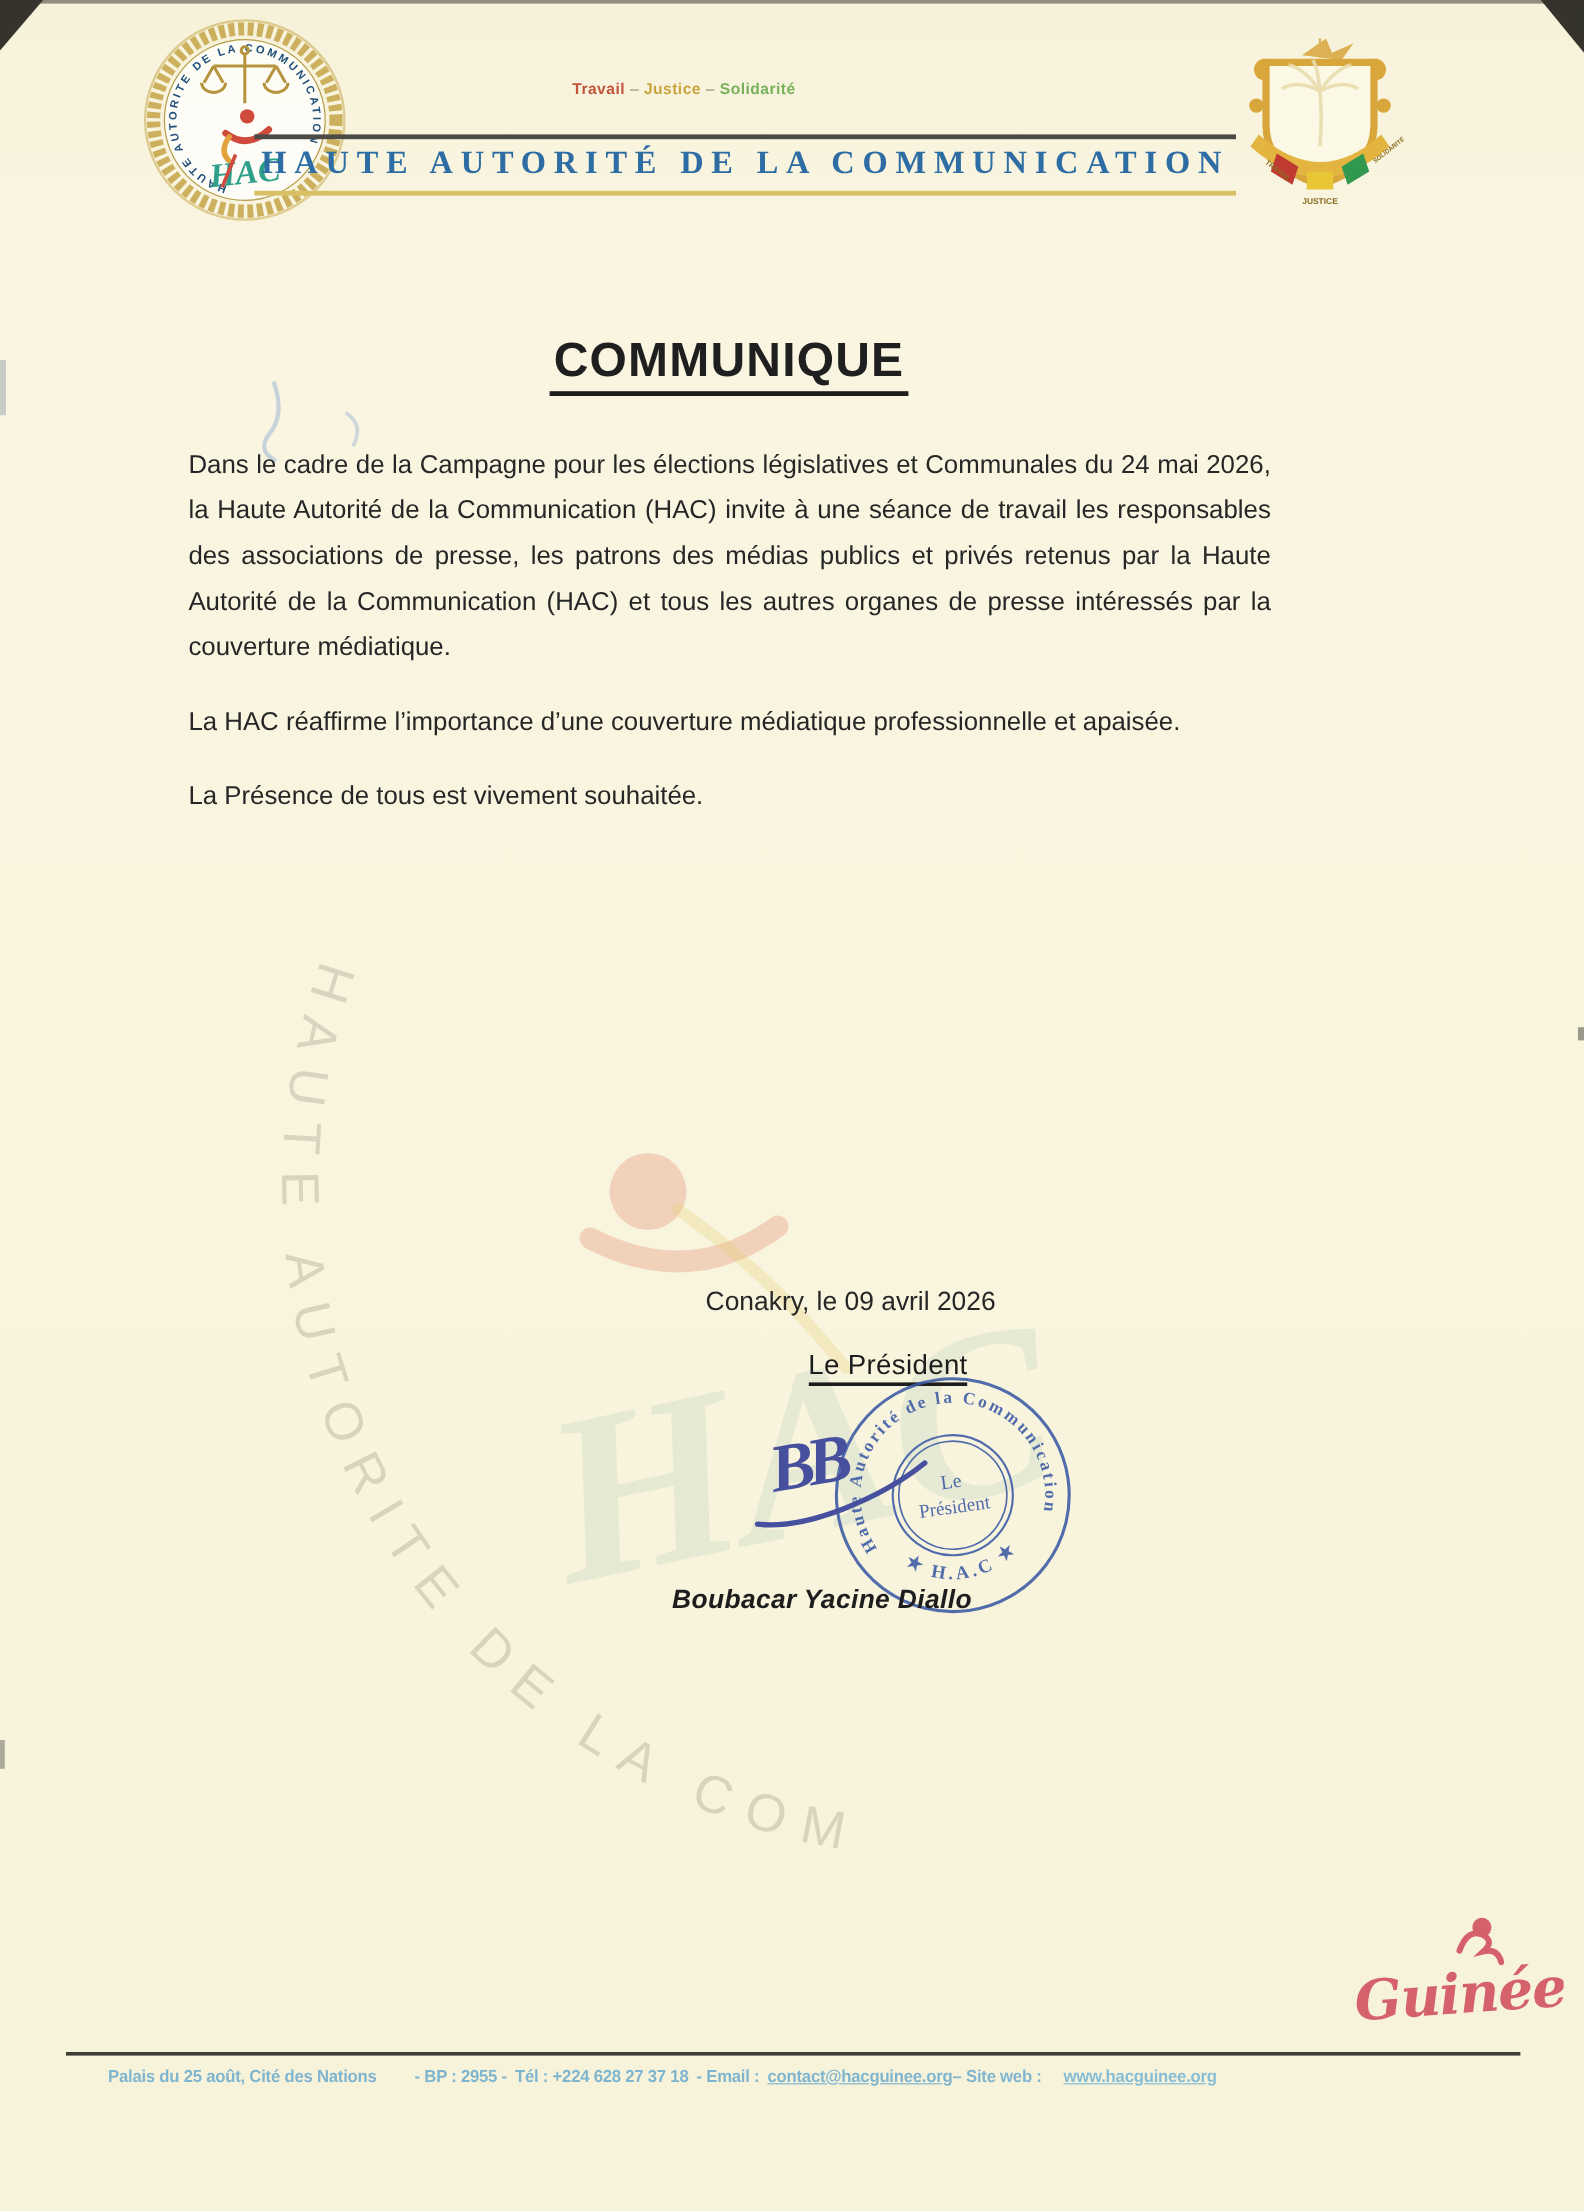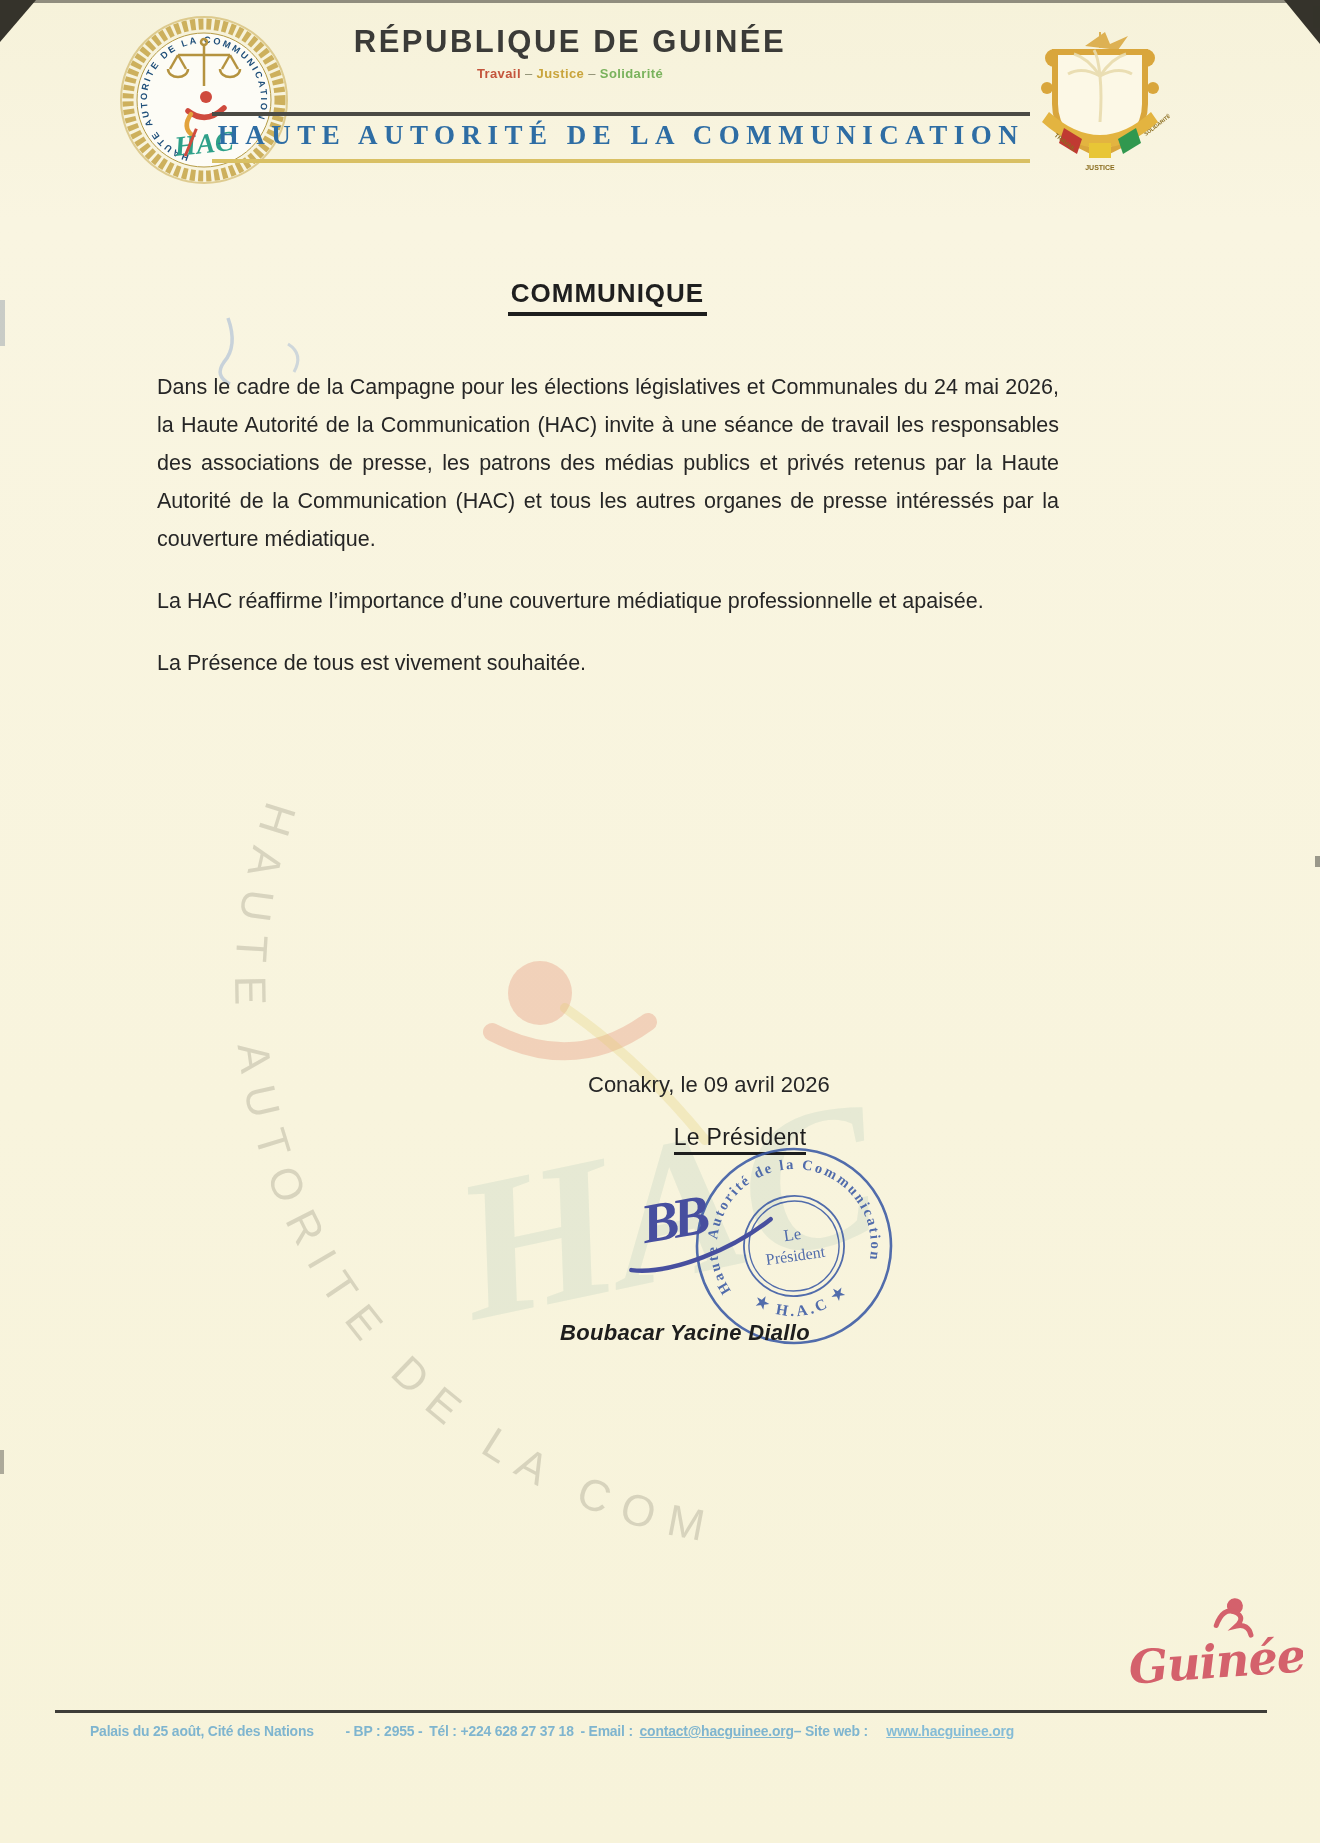--- a/index.html
+++ b/index.html
@@ -27,21 +27,21 @@
   .institution{
     left:212px;top:120px;width:818px;text-align:center;
     font-family:"Liberation Serif",serif;font-weight:700;
     font-size:27px;letter-spacing:6.5px;color:#2e6da4;
   }
   .rule-bottom{left:212px;top:159px;width:818px;height:4px;background:#d9c064;}
 
   
   .doc-title-wrap{left:0;top:278px;width:1215px;text-align:center;}
   .doc-title{
-    display:inline-block;font-size:26px;font-weight:800;letter-spacing:1px;color:#1f1f1f;
+    display:inline-block;font-size:40px;font-weight:800;letter-spacing:1px;color:#1f1f1f;
     border-bottom:4px solid #1e1e1e;padding:0 3px 3px;
   }
 
   
   .body-text{left:157px;top:368px;width:902px;font-size:21.5px;line-height:38px;color:#262626;}
   .body-text p{margin:0 0 24px;text-align:justify;}
 
   .dateline{left:588px;top:1072px;font-size:22px;color:#262626;text-align:center;}
   .president-wrap{left:640px;top:1124px;width:200px;text-align:center;}
   .president{
@@ -151,21 +151,20 @@
 
     <path d="M12,98 Q70,150 128,98 L121,88 Q70,134 19,88 Z" fill="#e3b440"></path>
     <polygon points="34,104 52,115 47,130 29,119" fill="#c03a32"></polygon>
     <polygon points="59,119 81,119 81,134 59,134" fill="#e8c636"></polygon>
     <polygon points="88,115 106,104 111,119 93,130" fill="#31984f"></polygon>
     <text x="24" y="112" font-size="6" font-weight="700" fill="#8a6d1f" transform="rotate(38 24 112)">TRAVAIL</text>
     <text x="70" y="146" text-anchor="middle" font-size="7" font-weight="700" fill="#8a6d1f">JUSTICE</text>
     <text x="116" y="112" font-size="5.2" font-weight="700" fill="#8a6d1f" transform="rotate(-38 116 112)">SOLIDARITÉ</text>
   </svg>
 
-  <div class="abs z2 republic">RÉPUBLIQUE DE GUINÉE</div>
   <div class="abs z2 motto">
     <span class="t">Travail</span>
     <span class="d">–</span>
     <span class="j">Justice</span>
     <span class="d">–</span>
     <span class="s">Solidarité</span>
   </div>
   <div class="abs z2 rule-top"></div>
   <div class="abs z2 institution">HAUTE AUTORITÉ DE LA COMMUNICATION</div>
   <div class="abs z2 rule-bottom"></div>

